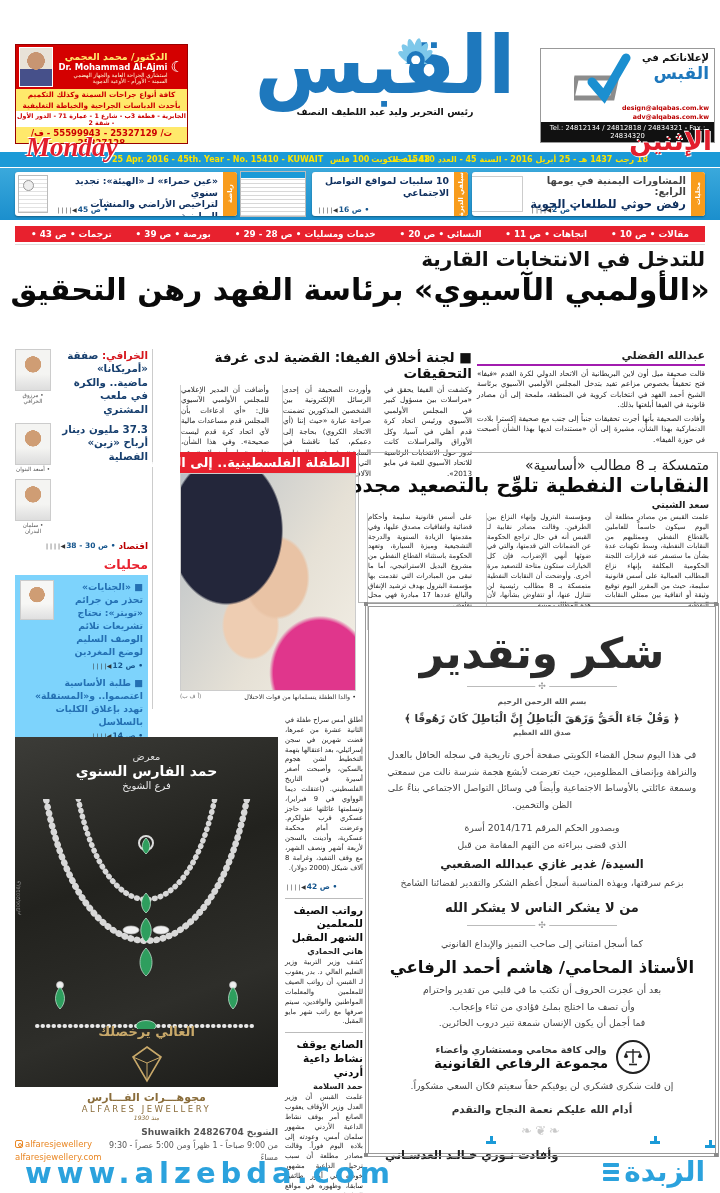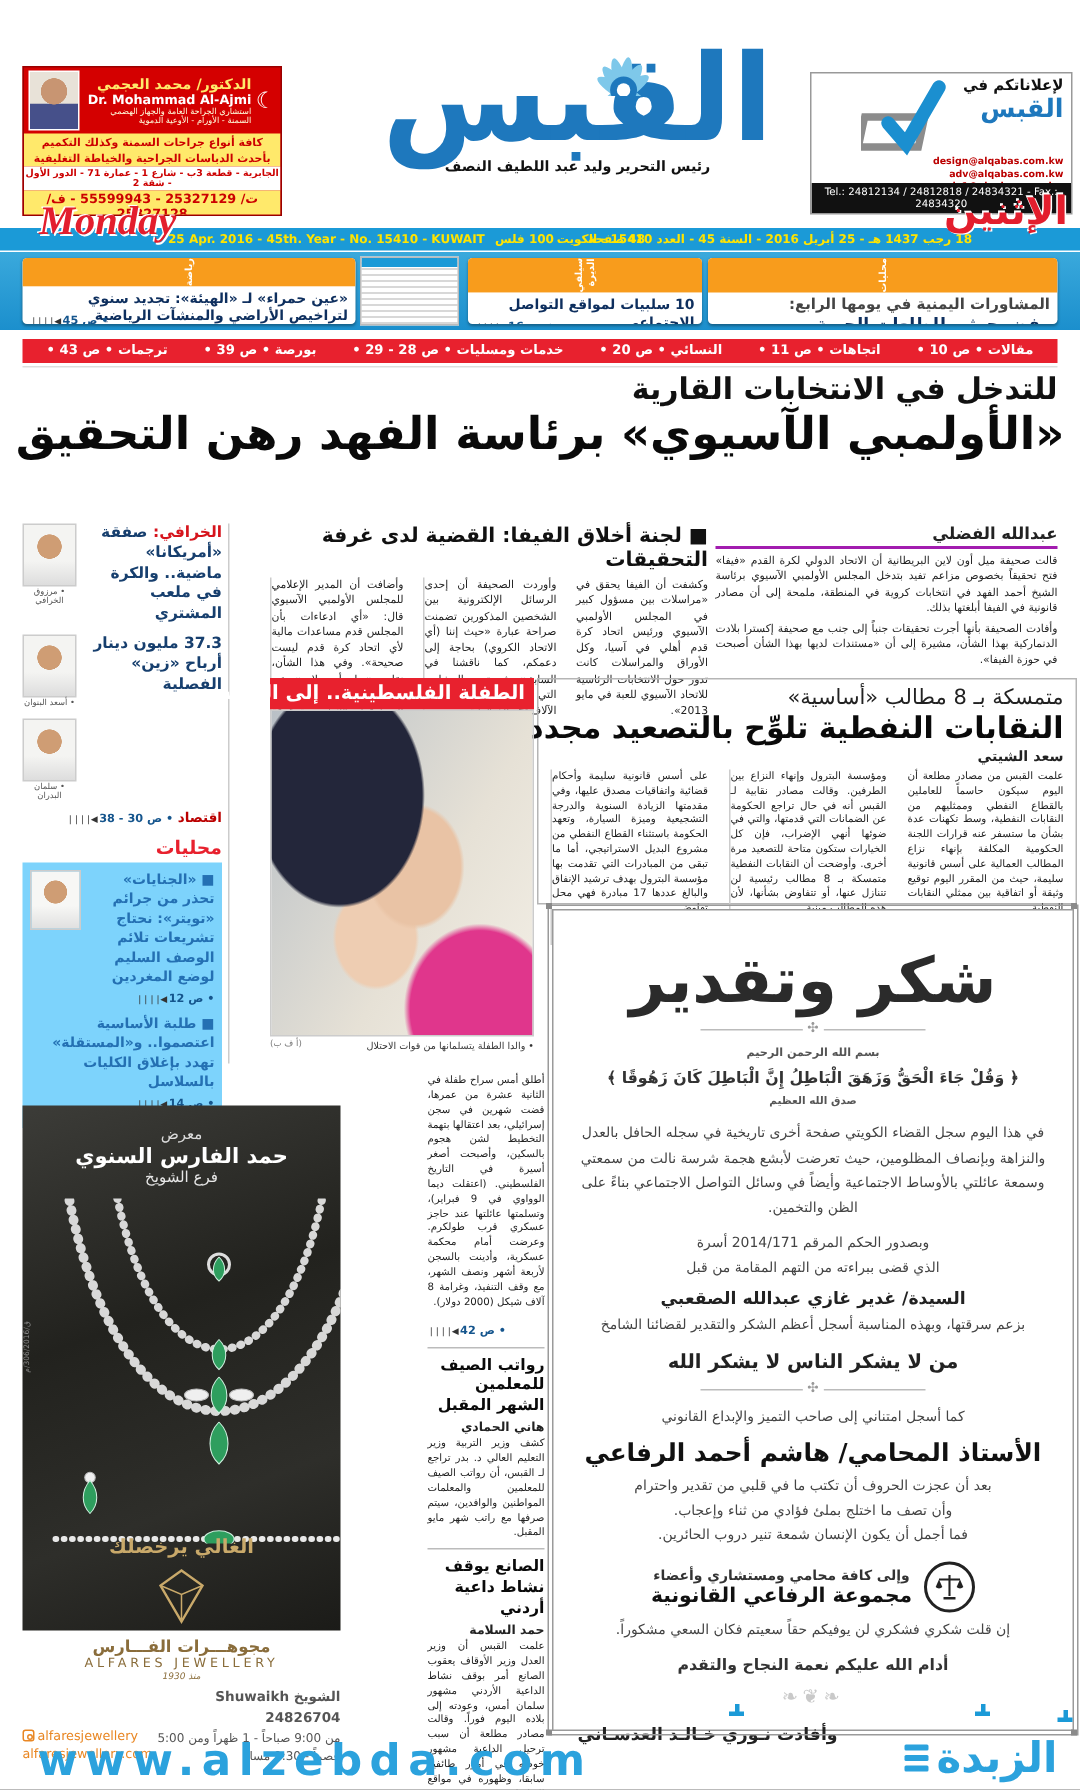--- a/index.html
+++ b/index.html
@@ -40,21 +40,21 @@
   .ads-ad .tel { position:absolute; bottom:0; left:0; right:0; background:#111; color:#fff; font-size:6.8px; text-align:center; padding:2px 0; }
 
   
   .datebar { left:0; top:152px; width:720px; height:15px; background:#1b9ad7; }
   .datebar span { position:absolute; top:3px; color:#ffe400; font-weight:bold; font-size:8px; }
   .monday { left:26px; top:132px; font-family:"Liberation Serif", serif; font-style:italic; font-weight:bold; font-size:27px; color:#e31e2d; text-shadow:1px 1px 0 #fff,-1px -1px 0 #fff; z-index:3; }
   .dayar { right:8px; top:126px; font-size:26px; font-weight:bold; color:#e31e2d; text-shadow:1px 1px 0 #fff,-1px -1px 0 #fff; z-index:3; }
 
   
   .strip { left:0; top:168px; width:720px; height:52px; background:linear-gradient(#3aa9dc,#1b8fcd); }
-  .tbox { position:absolute; top:4px; height:44px; background:#fff; border-radius:3px; display:flex; direction:rtl; overflow:hidden; box-shadow:0 1px 2px rgba(0,0,0,.35);flex-direction:column; }
+  .tbox { position:absolute; top:4px; height:44px; background:#fff; border-radius:3px; display:flex; direction:rtl; overflow:hidden; box-shadow:0 1px 2px rgba(0,0,0,.35); }
   .tbox .tag { flex:0 0 14px; background:#f89c1c; color:#fff; font-size:6.5px; font-weight:bold; writing-mode:vertical-rl; transform:rotate(180deg); display:flex; align-items:center; justify-content:center; }
   .tbox .cnt { padding:3px 5px; position:relative; flex:1; }
   .tbox .kick { font-size:10px; font-weight:bold; color:#444; }
   .tbox .tt { font-size:11.5px; font-weight:bold; color:#0e2f5e; white-space:nowrap; }
   .tbox .tt2 { font-size:9.3px; font-weight:bold; color:#0e2f5e; line-height:1.25; }
   .pref { display:inline-flex; direction:rtl; align-items:center; gap:2px; color:#15558d; font-weight:bold; font-size:7.5px; white-space:nowrap; }
   .page-arrow-icon::before { content:"◀❘❘❘❘"; font-size:6px; color:#333; letter-spacing:-1px; }
   .tbox .pref { position:absolute; bottom:2px; left:5px; }
   .tphoto { align-self:center; margin:0 2px; width:60px; height:36px; flex:0 0 60px; border:1px solid #ccc;
     background: linear-gradient(#9db3c4 55%, #6b5d4e 56%, #8d8071 70%, #b7a globalization), linear-gradient(#9db3c4 55%, #7a6a58 56%, #a39484); }
@@ -148,21 +148,21 @@
   .grp .badge { width:34px; height:34px; border-radius:50%; border:2px solid #222; display:flex; align-items:center; justify-content:center; }
   .grp .gl { text-align:center; }
   .grp .p6 { font-size:9.3px; font-weight:bold; color:#333; }
   .grp .gname { font-size:13.5px; font-weight:bold; color:#111; }
   .ann .p8 { font-size:10.5px; font-weight:bold; color:#333; margin-top:8px; }
   .flourish { color:#c9c9c9; font-size:13px; margin:8px 0 10px; letter-spacing:3px; }
   .sig { align-self:flex-start; font-size:11.5px; font-weight:bold; color:#222; }
   .cdot { position:absolute; width:4px; height:4px; background:#8a8a8a; }
 
   
-  .jew { left:15px; top:737px; width:212px; }
+  .jew { left:15px; top:737px; width:263px; }
   .jew .dark { position:relative; height:350px; text-align:center; overflow:hidden;
       background:linear-gradient(160deg,#3c3c38,#22221e 40%,#2e2e2a 72%,#1b1b18); }
   .jew .kick { color:#ddd; font-size:10px; margin-top:14px; }
   .jew .tt { color:#fff; font-size:14px; font-weight:bold; margin-top:1px; }
   .jew .br { color:#e8e8e8; font-size:10px; margin-top:1px; }
   .jew svg.neck { position:absolute; left:0; top:62px; }
   .jew .slogan { position:absolute; left:0; right:0; bottom:48px; color:#c9a96a; font-size:13px; font-weight:bold; }
   .jew .dlogo { position:absolute; left:50%; bottom:2px; transform:translateX(-50%); }
   .jew .credit { position:absolute; left:-14px; top:45%; transform:rotate(-90deg); font-size:5px; color:#888; letter-spacing:1px; }
   .jew .brand { text-align:center; margin-top:4px; color:#8a6d3b; }
@@ -408,21 +408,21 @@
 
   <div class="abs midcol">
     <p>أطلق أمس سراح طفلة في الثانية عشرة من عمرها، قضت شهرين في سجن إسرائيلي، بعد اعتقالها بتهمة التخطيط لشن هجوم بالسكين، وأصبحت أصغر أسيرة في التاريخ الفلسطيني. (اعتقلت ديما الوواوي في 9 فبراير)، وتسلمتها عائلتها عند حاجز عسكري قرب طولكرم. وعرضت أمام محكمة عسكرية، وأدينت بالسجن لأربعة أشهر ونصف الشهر، مع وقف التنفيذ، وغرامة 8 آلاف شيكل (2000 دولار).</p>
     <span class="pref">
         <span>• ص 42</span>
         <span class="page-arrow-icon"></span>
       </span>
     <hr>
     <h4>رواتب الصيف للمعلمين الشهر المقبل</h4>
     <div class="by">هاني الحمادي</div>
-    <p>كشف وزير التربية وزير التعليم العالي د. بدر تراجع لـ القبس، أن رواتب الصيف للمعلمين والمعلمات المواطنين والوافدين، سيتم صرفها مع راتب شهر مايو المقبل.</p>
+    <p>كشف وزير التربية وزير التعليم العالي د. بدر يعقوب لـ القبس، أن رواتب الصيف للمعلمين والمعلمات المواطنين والوافدين، سيتم صرفها مع راتب شهر مايو المقبل.</p>
     <hr>
     <h4>الصانع يوقف نشاط داعية أردني</h4>
     <div class="by">حمد السلامة</div>
     <p>علمت القبس أن وزير العدل وزير الأوقاف يعقوب الصانع أمر بوقف نشاط الداعية الأردني مشهور سلمان أمس، وعودته إلى بلاده اليوم فوراً. وقالت مصادر مطلعة أن سبب ترحيل الداعية مشهور خوضه في أمور طائفية سابقاً، وظهوره في مواقع التواصل وهو يخوض في تلك الأمور.</p>
   </div>
 
   <div class="abs ann">
     <div class="title ar">شكر وتقدير</div>
     <div class="orn"></div>
     <div class="bism ar">بسم الله الرحمن الرحيم</div>

